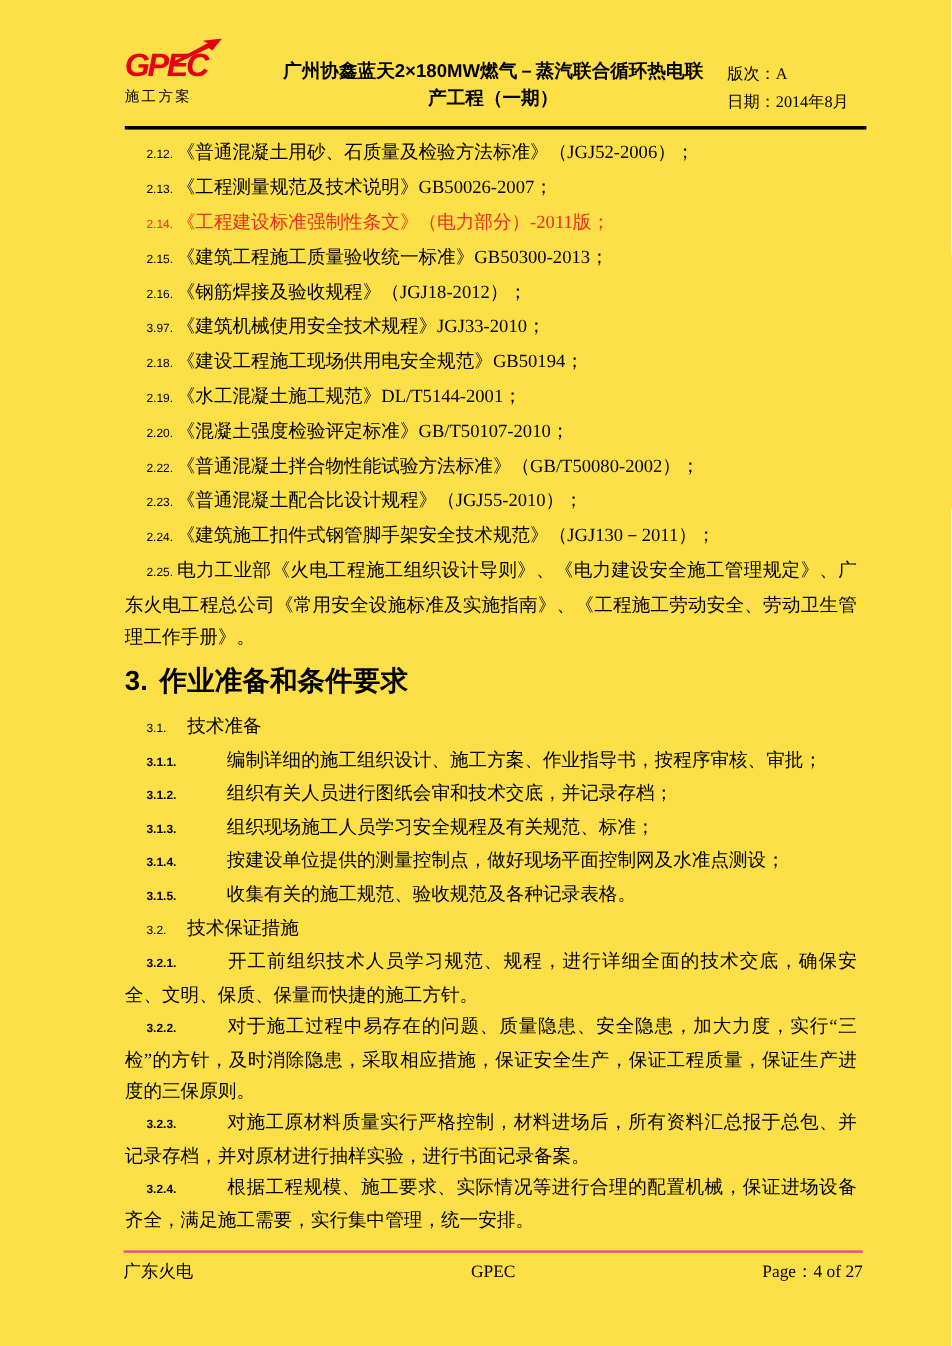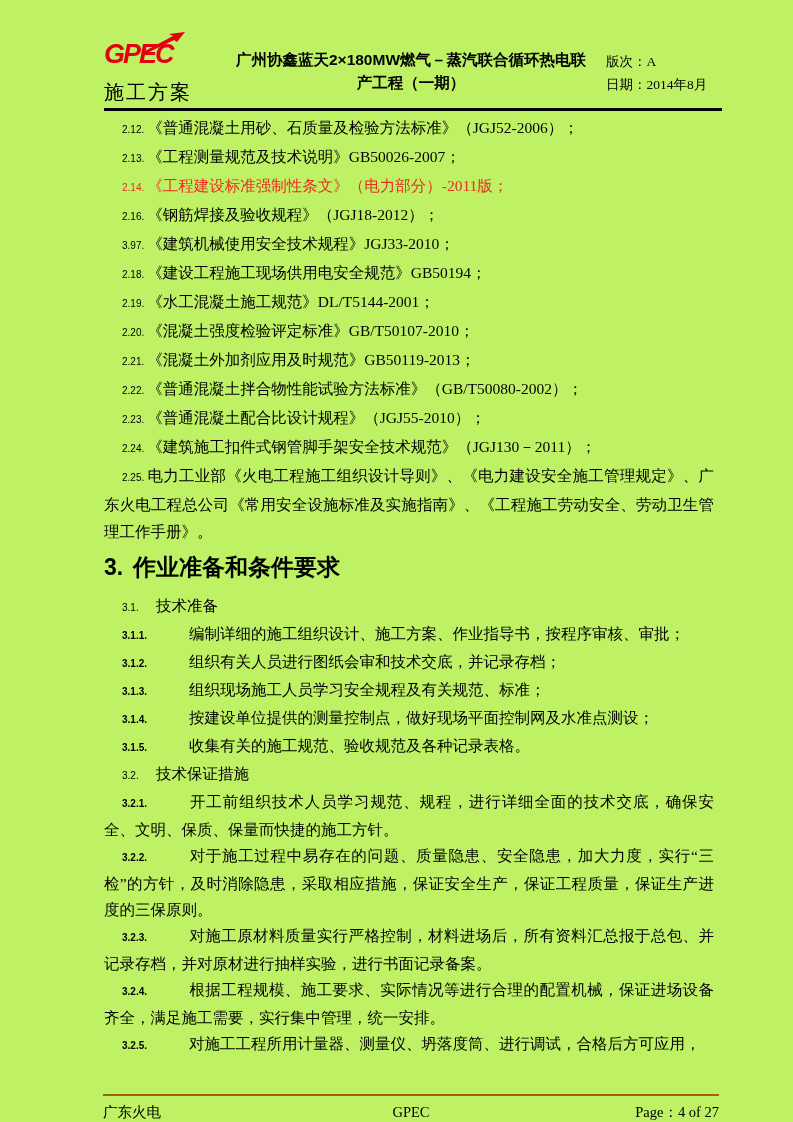--- a/index.html
+++ b/index.html
@@ -1,21 +1,21 @@
 <!DOCTYPE html>
 <html style="--logo-red: #e60012; --text-red: #ee2b24;"><head>
 <meta charset="utf-8">
 <style>
   * { margin: 0; padding: 0; box-sizing: border-box; }
   html, body { background: #ffffff; }
   .page {
     position: relative;
     width: 793px;
     height: 1122px;
-    background: #bef264;
+    background: #fde047;
     overflow: hidden;
     font-family: "Liberation Serif", serif;
     color: #000;
   }
   
   .header {
     position: absolute;
     left: 104px;
     top: 38px;
     width: 618px;
@@ -32,24 +32,24 @@
     font-family: "Liberation Sans", sans-serif;
     font-weight: bold;
     font-style: italic;
     font-size: 27px;
     letter-spacing: -2px;
     line-height: 28px;
     color: var(--logo-red, #e60012);
   }
   .logo-arrow { position: absolute; right: -12px; top: -8px; width: 42px; height: 22px; }
   .logo-caption {
-    font-size: 20px;
+    font-size: 12px;
     letter-spacing: 2px;
     line-height: 20px;
-    margin-top: 14px;
+    margin-top: 2px;
     color: #000;
   }
   .title-block {
     flex: 1 1 auto;
     text-align: center;
     font-family: "Liberation Sans", sans-serif;
     font-weight: bold;
     font-size: 15.5px;
     line-height: 23px;
     padding-top: 10px;
@@ -92,23 +92,23 @@
     font-weight: bold;
     font-size: 23px;
     line-height: 26px;
     text-indent: 0;
   }
   .sec-heading .sec-num { display: inline-block; width: 29px; }
   
   .footer {
     position: absolute;
     left: 103px;
-    top: 1094px;
+    top: 1042px;
     width: 616px;
-    border-top: 2px solid #a16207;
+    border-top: 2px solid #ec4899;
     padding-top: 7px;
     display: flex;
     font-size: 14.5px;
     line-height: 18px;
   }
   .footer .f-left  { flex: 1; text-align: left; }
   .footer .f-center{ flex: 1; text-align: center; }
   .footer .f-right { flex: 1; text-align: right; white-space: nowrap; }
 </style>
 </head>
@@ -134,26 +134,26 @@
       <div>版次：A</div>
       <div>日期：2014年8月</div>
     </div>
   </div>
 
   <div class="body">
     <div id="refs-list">
         <p class="para ref"><span class="num">2.12.</span><span class="txt">《普通混凝土用砂、石质量及检验方法标准》（JGJ52-2006）；</span></p>
         <p class="para ref"><span class="num">2.13.</span><span class="txt">《工程测量规范及技术说明》GB50026-2007；</span></p>
         <p class="para ref red"><span class="num">2.14.</span><span class="txt">《工程建设标准强制性条文》（电力部分）-2011版；</span></p>
+        <p class="para ref"><span class="num">2.15.</span><span class="txt">《建筑工程施工质量验收统一标准》GB50300-2013；</span></p>
         <p class="para ref"><span class="num">2.16.</span><span class="txt">《钢筋焊接及验收规程》（JGJ18-2012）；</span></p>
         <p class="para ref"><span class="num">3.97.</span><span class="txt">《建筑机械使用安全技术规程》JGJ33-2010；</span></p>
         <p class="para ref"><span class="num">2.18.</span><span class="txt">《建设工程施工现场供用电安全规范》GB50194；</span></p>
         <p class="para ref"><span class="num">2.19.</span><span class="txt">《水工混凝土施工规范》DL/T5144-2001；</span></p>
         <p class="para ref"><span class="num">2.20.</span><span class="txt">《混凝土强度检验评定标准》GB/T50107-2010；</span></p>
-        <p class="para ref"><span class="num">2.21.</span><span class="txt">《混凝土外加剂应用及时规范》GB50119-2013；</span></p>
         <p class="para ref"><span class="num">2.22.</span><span class="txt">《普通混凝土拌合物性能试验方法标准》（GB/T50080-2002）；</span></p>
         <p class="para ref"><span class="num">2.23.</span><span class="txt">《普通混凝土配合比设计规程》（JGJ55-2010）；</span></p>
         <p class="para ref"><span class="num">2.24.</span><span class="txt">《建筑施工扣件式钢管脚手架安全技术规范》（JGJ130－2011）；</span></p>
         <p class="para ref"><span class="num">2.25.</span><span class="txt">电力工业部《火电工程施工组织设计导则》、《电力建设安全施工管理规定》、广东火电工程总公司《常用安全设施标准及实施指南》、《工程施工劳动安全、劳动卫生管理工作手册》。</span></p>
       </div>
 
     <h2 class="sec-heading">
       <span class="sec-num">3.</span><span>作业准备和条件要求</span>
     </h2>
 
@@ -162,21 +162,20 @@
         <p class="para lvl3"><span class="num">3.1.1.</span><span class="txt">编制详细的施工组织设计、施工方案、作业指导书，按程序审核、审批；</span></p>
         <p class="para lvl3"><span class="num">3.1.2.</span><span class="txt">组织有关人员进行图纸会审和技术交底，并记录存档；</span></p>
         <p class="para lvl3"><span class="num">3.1.3.</span><span class="txt">组织现场施工人员学习安全规程及有关规范、标准；</span></p>
         <p class="para lvl3"><span class="num">3.1.4.</span><span class="txt">按建设单位提供的测量控制点，做好现场平面控制网及水准点测设；</span></p>
         <p class="para lvl3"><span class="num">3.1.5.</span><span class="txt">收集有关的施工规范、验收规范及各种记录表格。</span></p>
         <p class="para lvl2"><span class="num">3.2.</span><span class="txt">技术保证措施</span></p>
         <p class="para lvl3"><span class="num">3.2.1.</span><span class="txt">开工前组织技术人员学习规范、规程，进行详细全面的技术交底，确保安全、文明、保质、保量而快捷的施工方针。</span></p>
         <p class="para lvl3"><span class="num">3.2.2.</span><span class="txt">对于施工过程中易存在的问题、质量隐患、安全隐患，加大力度，实行“三检”的方针，及时消除隐患，采取相应措施，保证安全生产，保证工程质量，保证生产进度的三保原则。</span></p>
         <p class="para lvl3"><span class="num">3.2.3.</span><span class="txt">对施工原材料质量实行严格控制，材料进场后，所有资料汇总报于总包、并记录存档，并对原材进行抽样实验，进行书面记录备案。</span></p>
         <p class="para lvl3"><span class="num">3.2.4.</span><span class="txt">根据工程规模、施工要求、实际情况等进行合理的配置机械，保证进场设备齐全，满足施工需要，实行集中管理，统一安排。</span></p>
-        <p class="para lvl3"><span class="num">3.2.5.</span><span class="txt">对施工工程所用计量器、测量仪、坍落度筒、进行调试，合格后方可应用，</span></p>
       </div>
   </div>
 
   <div class="footer">
     <span class="f-left">广东火电</span>
     <span class="f-center">GPEC</span>
     <span class="f-right">Page：4 of 27</span>
   </div>
 
 </div>

